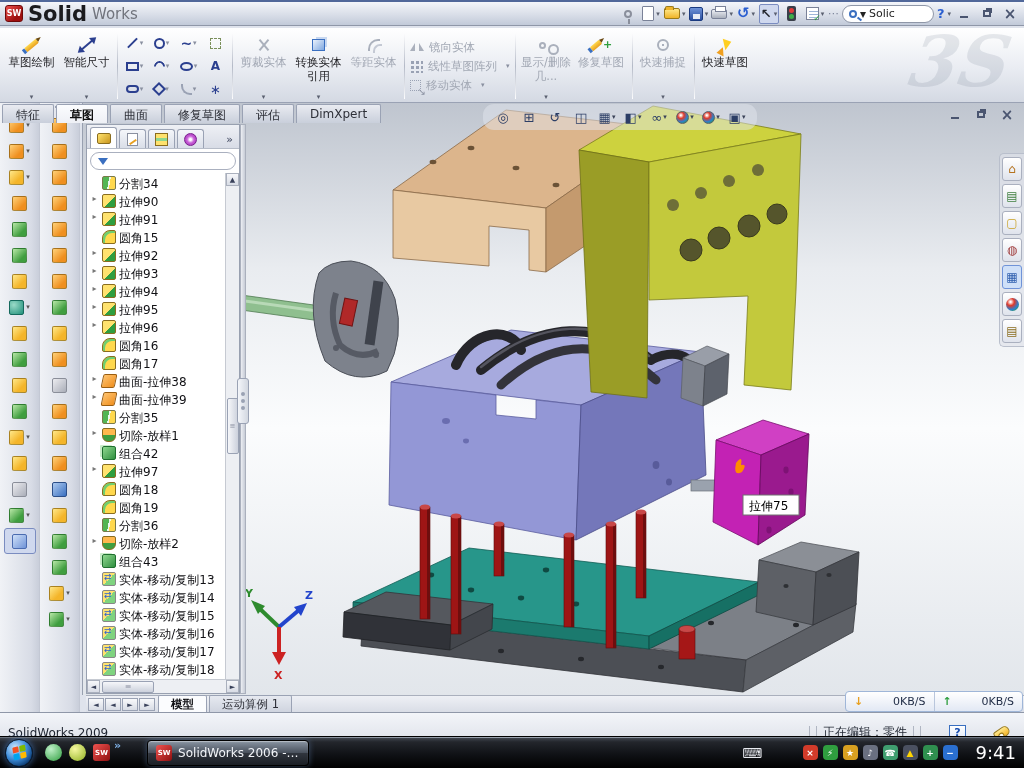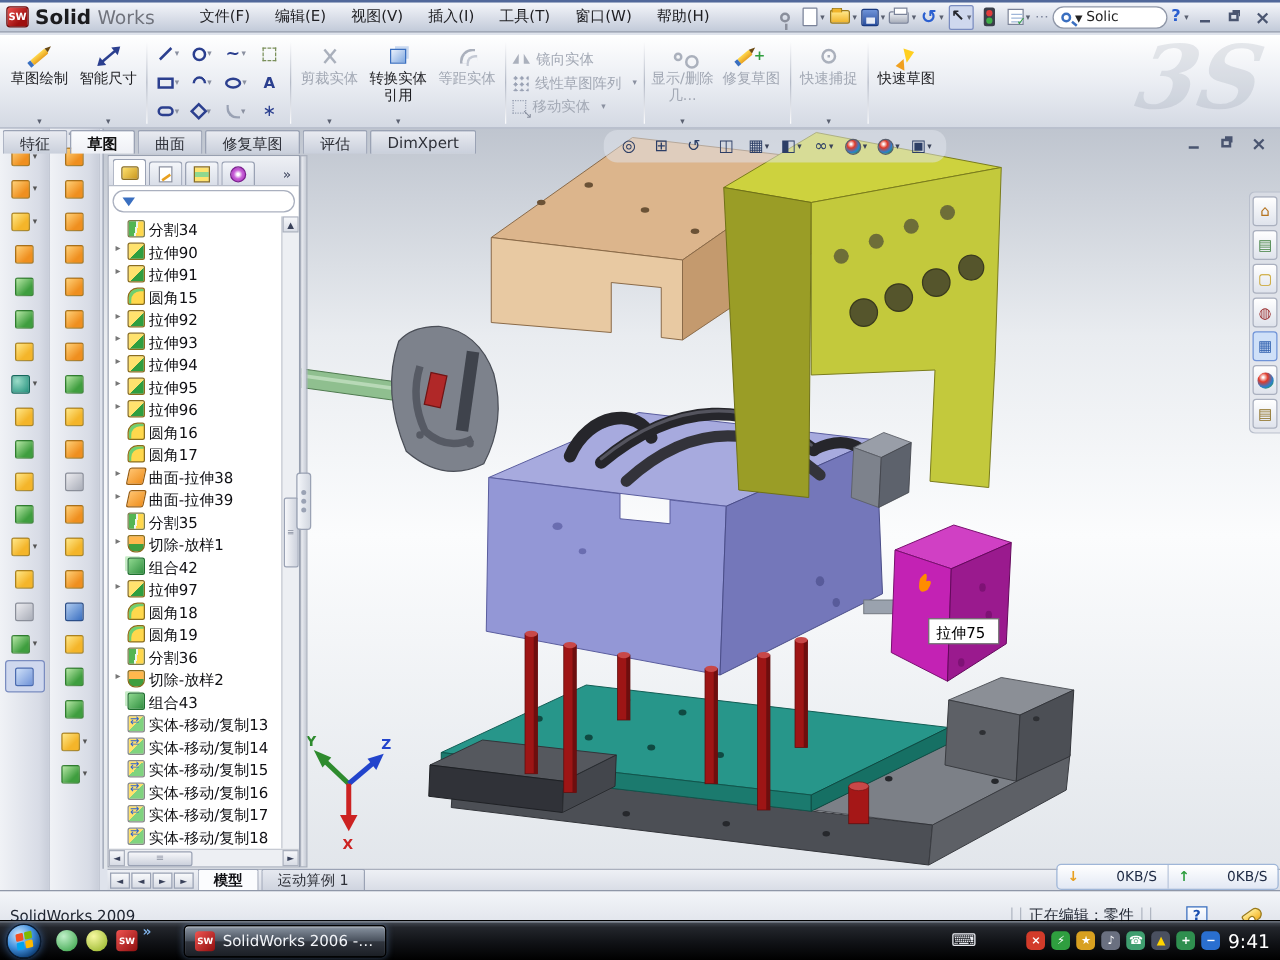--- a/index.html
+++ b/index.html
@@ -3,21 +3,21 @@
 <meta charset="utf-8">
 <style>
 *{box-sizing:border-box;margin:0;padding:0}
 html,body{width:1024px;height:768px;overflow:hidden}
 body{position:relative;font-family:"DejaVu Sans","Liberation Sans",sans-serif;font-size:12px;background:#dfe3ec;color:#222}
 
 
 #titlebar{position:absolute;top:0;left:0;right:0;height:26px;border-top:2px solid #51689a;background:linear-gradient(#f4f6fa,#d9dee8 55%,#c2cad9);border-bottom:1px solid #8f97a8;display:flex;align-items:center}
 .brand{display:flex;align-items:center;gap:5px;padding:0 8px 0 5px}
 .swcube{width:18px;height:17px;background:linear-gradient(135deg,#ef5350,#9e0f0f 70%);border:1px solid #6e0a0a;border-radius:3px;color:#fff;font-weight:bold;font-size:8px;display:flex;align-items:center;justify-content:center}
-.brand-bold{font-weight:bold;font-size:16px;color:#1b1b1e}
+.brand-bold{font-weight:bold;font-size:21px;color:#1b1b1e}
 .brand-light{font-size:15px;color:#70737c}
 #menubar{display:flex;margin-left:18px}
 .menu-item{padding:3px 10px;color:#1e1e22;white-space:nowrap}
 #tb{display:flex;align-items:center;margin-left:auto;gap:3px;padding-right:4px}
 .tbi{height:20px;min-width:20px;display:flex;align-items:center;justify-content:center;gap:2px}
 .tbi .dd{font-size:7px;color:#5a6070}
 .tbi.pressed{border:1px solid #7a8cc0;background:#cfd8ee;border-radius:2px}
 .i-pin{width:8px;height:8px;border:2px solid #8a8f9c;border-radius:50%;position:relative}
 .i-pin::after{content:"";position:absolute;left:2px;top:7px;width:2px;height:5px;background:#8a8f9c}
 .i-page{width:12px;height:15px;background:#fff;border:1px solid #7a8298;border-radius:1px}
@@ -221,40 +221,31 @@
 .twin{height:26px;width:162px;border-radius:4px;border:1px solid #000;background:linear-gradient(#5f6874,#343a44 48%,#23272f 52%,#15181d);box-shadow:inset 0 1px 0 rgba(255,255,255,.25);display:flex;align-items:center;gap:6px;padding:0 8px;color:#f2f4f8;white-space:nowrap;overflow:hidden}
 .twin.active{background:linear-gradient(#8a95a3,#4a525e 48%,#30353e 52%,#1b1f25);box-shadow:inset 0 1px 1px rgba(255,255,255,.4),0 0 6px rgba(140,190,255,.35)}
 .twin:nth-child(2){width:148px}
 .twi{width:16px;height:16px;border-radius:3px;flex:none;display:flex;align-items:center;justify-content:center;font-size:7px;font-weight:bold}
 .twi-sw{background:linear-gradient(135deg,#ef5350,#8f0f0f);color:#fff}
 .twi-paint{background:linear-gradient(135deg,#e8e8ea,#9aa0ad);box-shadow:inset -3px 3px 0 -1px #c98a2c}
 .twt{overflow:hidden;text-overflow:ellipsis}
 #tray{margin-left:auto;display:flex;align-items:center;gap:6px;padding-right:8px}
 .kbd{color:#e8eaf0;font-size:14px;margin-right:34px}
 .tico{width:15px;height:15px;border-radius:4px;display:flex;align-items:center;justify-content:center;font-size:9px;color:#fff;font-weight:bold;flex:none}
-.clock{font-size:15px;color:#fff;}
+.clock{font-size:18px;color:#fff;margin-left:12px}
 </style>
 </head>
 <body>
 
 <div id="titlebar">
   <div class="brand">
     <span class="swcube">SW</span>
     <span class="brand-bold">Solid</span>
       <span class="brand-light">Works</span>
   </div>
-  <div id="menubar">
-      <span class="menu-item">文件(F)</span>
-      <span class="menu-item">编辑(E)</span>
-      <span class="menu-item">视图(V)</span>
-      <span class="menu-item">插入(I)</span>
-      <span class="menu-item">工具(T)</span>
-      <span class="menu-item">窗口(W)</span>
-      <span class="menu-item">帮助(H)</span>
-    </div>
   <div id="tb">
     <span class="tbi">
         <i class="i-pin"></i>
       </span>
     <span class="tbi">
         <i class="i-page"></i>
         <span class="dd">▾</span>
       </span>
     <span class="tbi">
         <i class="i-folder"></i>

